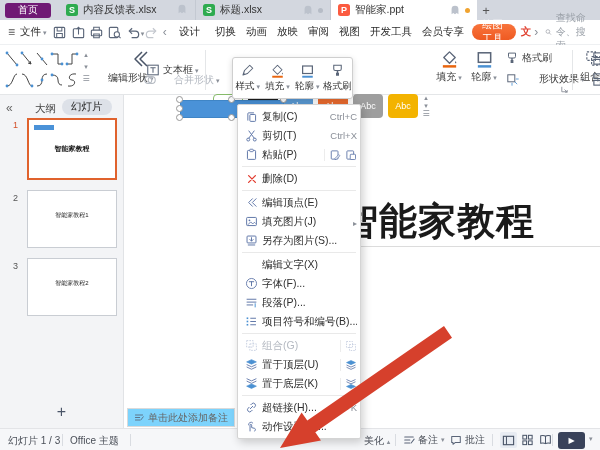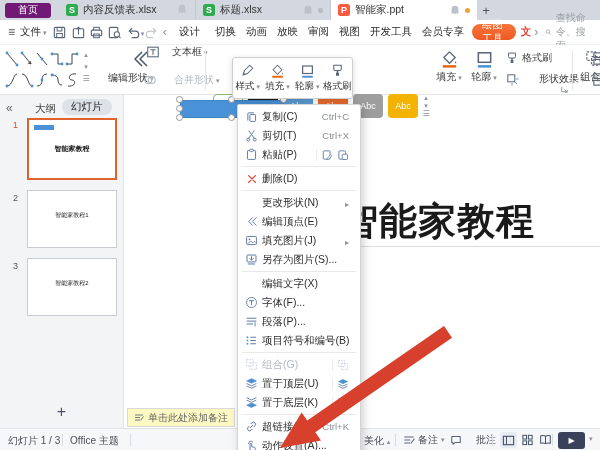--- a/index.html
+++ b/index.html
@@ -43,37 +43,37 @@
   .thumb.sel{border:2px solid #e0622d}
   .thumb-num{position:absolute;left:13px;font-size:9px;color:#555}
   .thumb-title{position:absolute;width:100%;text-align:center;color:#1a1a1a}
 
   
   .canvas{position:absolute;top:95px;left:124px;width:476px;height:333px;background:#fff}
   .slide-title{position:absolute;left:340px;top:196px;font-size:38px;font-weight:600;letter-spacing:1px;color:#1a1a1a;white-space:nowrap;z-index:2}
   .tb-underline{position:absolute;left:300px;top:246px;width:300px;height:1px;background:#dcdcdc;z-index:2}
   .sel-shape{position:absolute;left:180px;top:100px;width:104px;height:18px;background:#4a92d8;border:1px solid #3f85c6;z-index:20}
   .handle{position:absolute;width:7px;height:7px;border-radius:50%;background:#fff;border:1px solid #979797;z-index:21}
-  .notesbar{position:absolute;left:127px;top:408px;width:108px;height:19px;background:#fef9c3;border:1px solid #dadada;display:flex;align-items:center;gap:4px;padding:0 6px;z-index:6}
+  .notesbar{position:absolute;left:127px;top:408px;width:108px;height:19px;background:#7dd3fc;border:1px solid #dadada;display:flex;align-items:center;gap:4px;padding:0 6px;z-index:6}
   .notesbar span{font-size:10px;color:#666;white-space:nowrap}
 
   
   .statusbar{position:absolute;top:428px;left:0;width:600px;height:22px;background:#f6f7f9;border-top:1px solid #e3e4e7;z-index:8}
   .sb-txt{font-size:10px;color:#4a4f58;white-space:nowrap}
   .sb-div{position:absolute;top:5px;width:1px;height:12px;background:#d9dce1}
   .play-btn{position:absolute;left:558px;top:2.5px;width:27px;height:17px;background:#39425a;border-radius:3px;color:#fff;font-size:8px;display:flex;align-items:center;justify-content:center}
 
   
   .minitb{position:absolute;left:232px;top:57px;width:121px;height:42px;background:#fff;border:1px solid #cfcfcf;border-radius:3px;box-shadow:0 2px 6px rgba(0,0,0,.15);display:flex;z-index:30}
   .mtb-cell{flex:1;display:flex;flex-direction:column;align-items:center;justify-content:center;gap:2px}
   .mtb-label{font-size:9.5px;color:#333;white-space:nowrap}
 
   
   .ctxmenu{position:absolute;left:237px;top:104px;width:124px;background:#fff;border:1px solid #d4d4d4;border-radius:2px;box-shadow:2px 3px 10px rgba(0,0,0,.2);padding:2px 0;z-index:40}
-  .mrow{height:19px;display:flex;align-items:center;padding:0 11px 0 6px;gap:3px}
+  .mrow{height:19px;display:flex;align-items:center;padding:0 3px 0 6px;gap:3px}
   .mic{width:15px;height:13px;flex:0 0 auto;display:flex;align-items:center;justify-content:center}
   .mlabel{font-size:10.5px;color:#2f2f2f;white-space:nowrap;flex:1;overflow:hidden}
   .msc{font-size:9.5px;color:#8a8f98;white-space:nowrap}
   .subarrow:after{content:"▸";font-size:8px;color:#8a8f98}
   .msep{height:1px;background:#e9e9e9;margin:2px 4px}
   .mrow.disabled .mlabel{color:#b4b9c1}
   .mrow.disabled svg{opacity:.4}
   .mextra{display:flex;gap:4px;align-items:center;border-left:1px solid #ececec;padding-left:4px}
 
   .arrow-overlay{position:absolute;left:0;top:0;width:600px;height:450px;pointer-events:none;z-index:50}
@@ -388,21 +388,21 @@
     <div style="font-size:8px">☰</div>
   </div>
 
   <div class="abs" style="left:108px;top:4px;width:42px;text-align:right">
     <svg width="20" height="20" viewBox="0 0 20 20">
         <use href="#ic-editshape"></use>
       </svg>
     <div class="rlabel caret">编辑形状</div>
   </div>
 
-  <div class="abs" style="left:146px;top:0;display:flex;align-items:flex-start;gap:12px">
+  <div class="abs" style="left:146px;top:18px;display:flex;align-items:flex-start;gap:3px">
     <svg width="14" height="14" viewBox="0 0 16 16">
         <use href="#ic-textbox"></use>
       </svg>
     <span class="rlabel caret">文本框</span>
   </div>
   <div class="abs" style="left:143px;top:28px;display:flex;align-items:center;gap:17px">
     <svg width="14" height="14" viewBox="0 0 16 16">
         <use href="#ic-merge"></use>
       </svg>
     <span class="rlabel caret gray">合并形状</span>
@@ -520,21 +520,21 @@
 
   <span class="sb-txt abs" style="left:364px;top:5px"><span>美化</span> <span style="font-size:7px;color:#8a8f98">▴</span></span>
   <div class="sb-div" style="left:395px"></div>
   <span class="abs" style="left:403px;top:4px;display:flex;align-items:center;gap:3px">
     <svg width="12" height="12" viewBox="0 0 14 14">
         <use href="#ic-noteslines"></use>
       </svg>
     <span class="sb-txt">备注</span>
     <span style="font-size:7px;color:#8a8f98">▾</span>
   </span>
-  <span class="abs" style="left:450px;top:4px;display:flex;align-items:center;gap:14px">
+  <span class="abs" style="left:450px;top:4px;display:flex;align-items:center;gap:3px">
     <svg width="12" height="12" viewBox="0 0 14 14">
         <use href="#ic-comment"></use>
       </svg>
     <span class="sb-txt">批注</span>
   </span>
   <div class="sb-div" style="left:492px"></div>
   <span class="abs" style="left:500px;top:3px;width:17px;height:16px;background:#e7ebf2;border-radius:2px;display:flex;align-items:center;justify-content:center">
     <svg width="13" height="13" viewBox="0 0 14 14">
         <use href="#ic-vnormal"></use>
       </svg>
@@ -616,25 +616,20 @@
   <div class="mrow">
     <span class="mic">
         <svg width="12" height="12" viewBox="0 0 16 16">
           <use href="#ic-x"></use>
         </svg>
       </span>
     <span class="mlabel">删除(D)</span>
   </div>
   <div class="msep"></div>
   <div class="mrow">
-    <span class="mic"></span>
-    <span class="mlabel">更改形状(N)</span>
-      <span class="subarrow"></span>
-  </div>
-  <div class="mrow">
     <span class="mic">
         <svg width="13" height="13" viewBox="0 0 16 16">
           <use href="#ic-vertex"></use>
         </svg>
       </span>
     <span class="mlabel">编辑顶点(E)</span>
   </div>
   <div class="mrow">
     <span class="mic">
         <svg width="13" height="13" viewBox="0 0 16 16">

